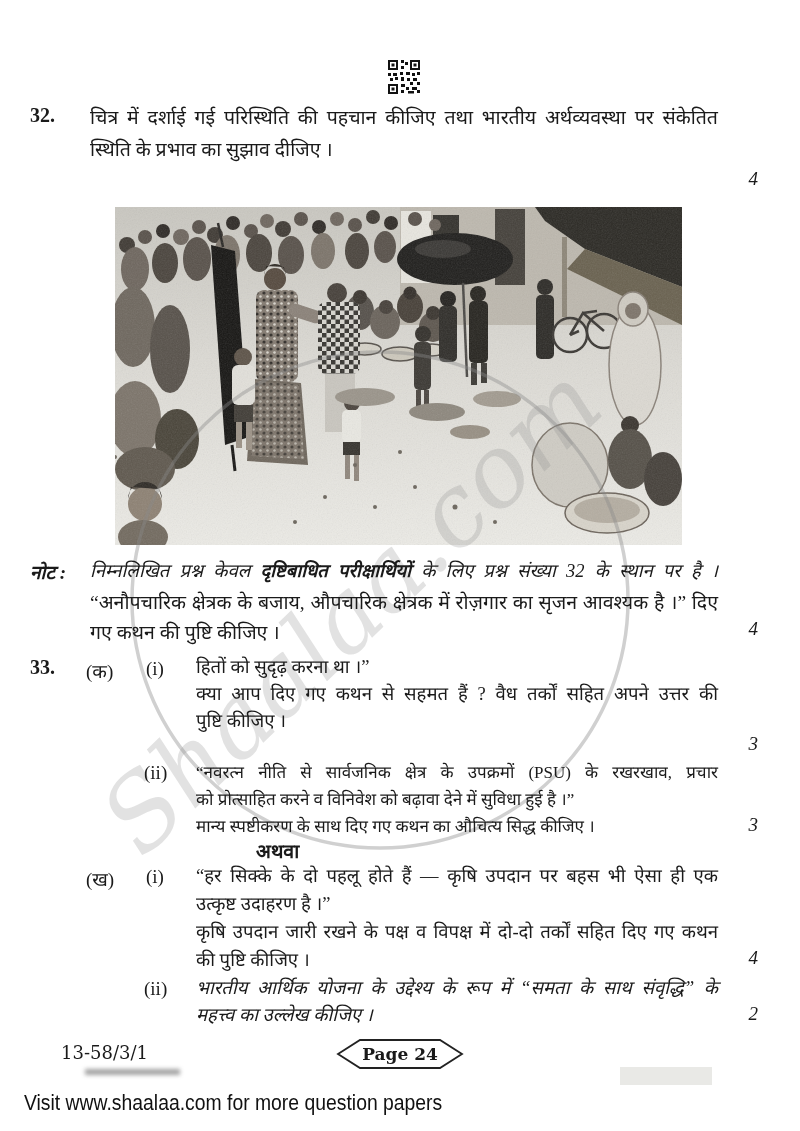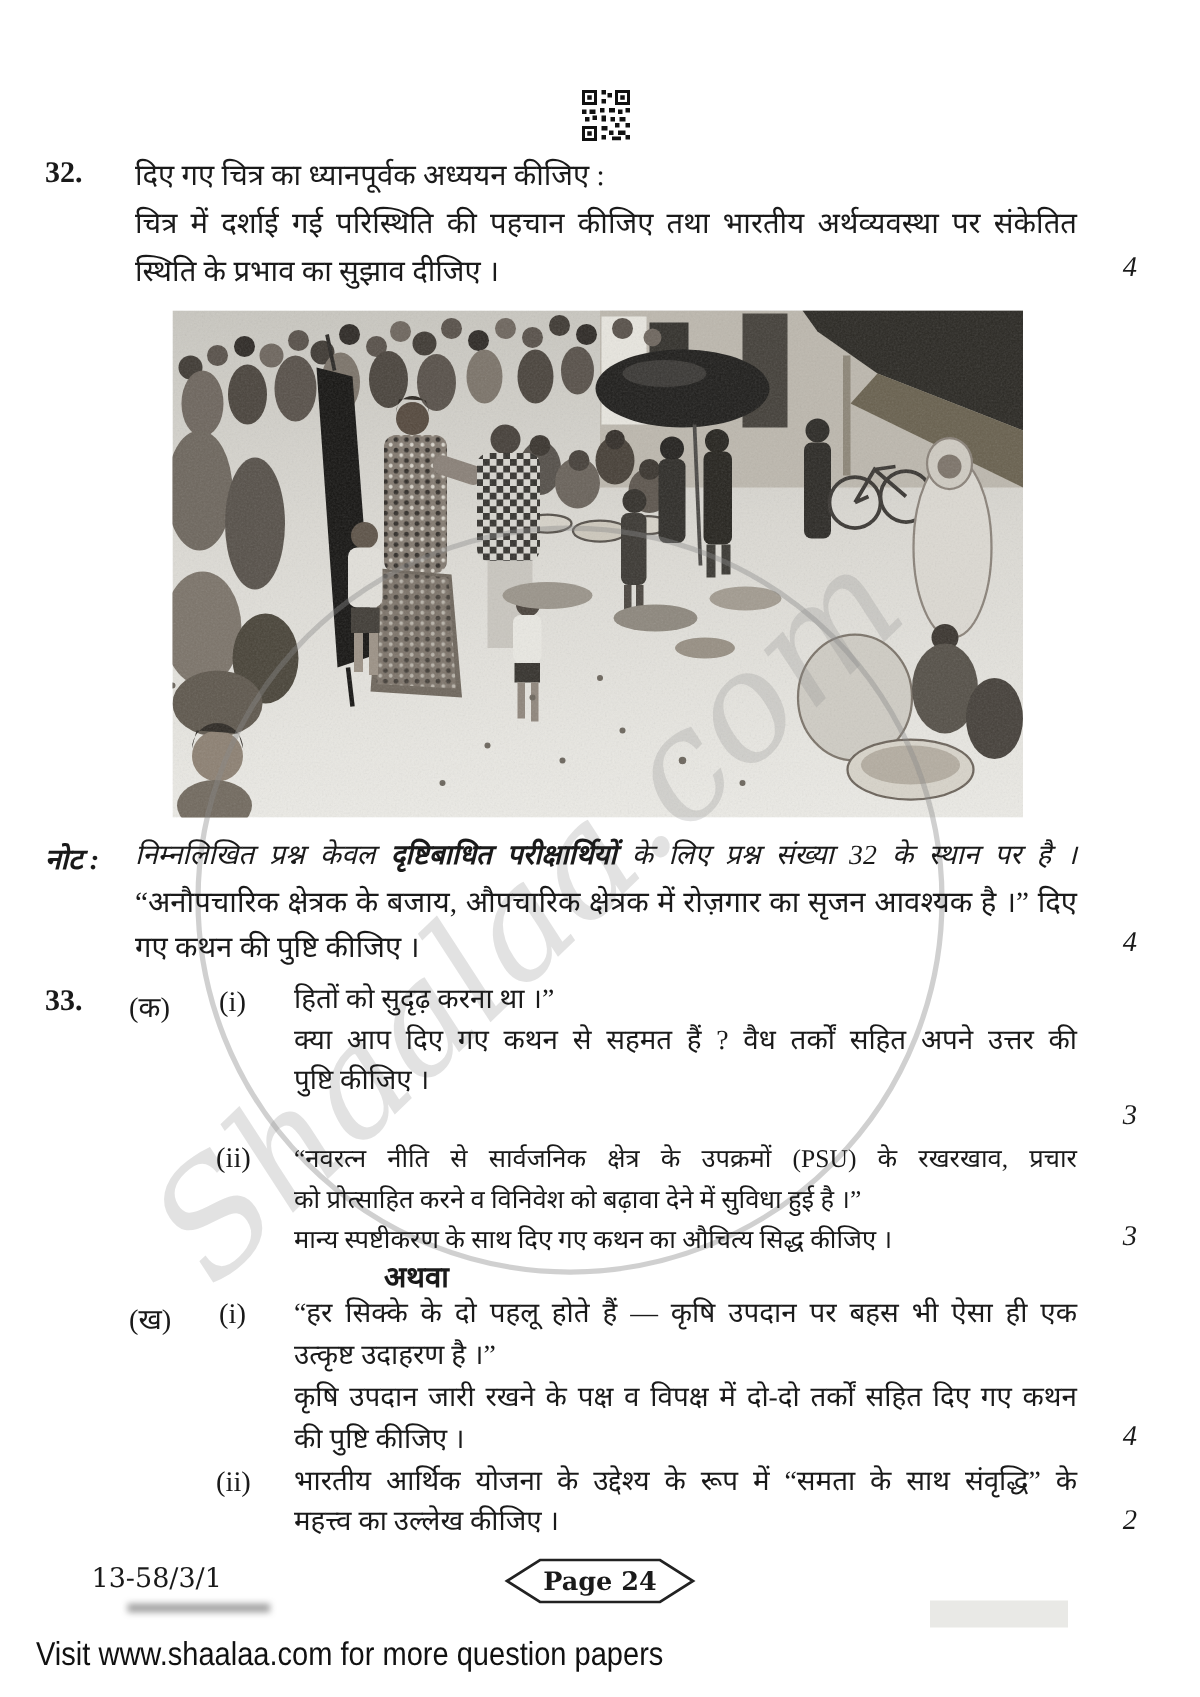--- a/index.html
+++ b/index.html
@@ -15,21 +15,21 @@
   .qnum{font-size:20px;font-weight:bold;z-index:3;}
   .lbl{font-size:19px;z-index:3;}
   .marks{font-size:19px;font-style:italic;width:22px;text-align:right;z-index:3;}
   .block{z-index:3;}
   #q32-text{left:90px;top:102px;width:628px;line-height:32px;font-size:19.5px;}
   #note-intro{left:90px;top:557px;width:628px;font-size:18.5px;line-height:29px;font-style:italic;}
   #note-quote{left:90px;top:588px;width:628px;line-height:30px;font-size:19.5px;}
   #a-i-text{left:196px;top:654px;width:522px;font-size:18.5px;line-height:27px;}
   #a-ii-text{left:196px;top:759px;width:522px;font-size:17px;line-height:27px;}
   #b-i-text{left:196px;top:862px;width:522px;font-size:18.5px;line-height:28px;}
-  #b-ii-text{left:196px;top:975px;width:522px;font-size:18.5px;line-height:27px;}
+  #b-ii-text{left:196px;top:975px;width:522px;font-size:18.5px;line-height:27px;font-style:italic;}
   #or-label{left:256px;top:837px;font-size:19.5px;font-weight:bold;z-index:3;}
   #footer-code{left:30px;top:1042px;font-size:18px;font-family:"DejaVu Serif",serif;z-index:3;margin-left:31px;}
   #page-badge{left:336px;top:1038px;z-index:3;}
   #site-banner{
     left:24px;top:1090px;font-size:22px;color:#111;
     font-family:"Liberation Sans","DejaVu Sans",sans-serif;
     transform:scaleX(0.88);transform-origin:left center;white-space:nowrap;z-index:3;
   }
   #photo-wrap{left:115px;top:207px;width:567px;height:338px;z-index:1;}
   #watermark{left:0;top:0;width:800px;height:1131px;z-index:2;pointer-events:none;}
@@ -74,21 +74,20 @@
       <rect x="18" y="27" width="3" height="3"></rect>
       <rect x="24" y="27" width="5" height="3"></rect>
     <rect x="13" y="30" width="3" height="3"></rect>
       <rect x="20" y="31" width="6" height="2.5"></rect>
       <rect x="29" y="30" width="3" height="3"></rect>
   </g>
 </svg>
 
 <div class="abs qnum" style="left:30px;top:104px;">32.</div>
 <div id="q32-text" class="abs block">
-  <div>दिए गए चित्र का ध्यानपूर्वक अध्ययन कीजिए :</div>
   <div class="just">चित्र में दर्शाई गई परिस्थिति की पहचान कीजिए तथा भारतीय अर्थव्यवस्था पर संकेतित</div>
   <div>स्थिति के प्रभाव का सुझाव दीजिए ।</div>
 </div>
 <div class="abs marks" style="left:736px;top:168px;">4</div>
 
 <div id="photo-wrap" class="abs">
 <svg width="567" height="338" viewBox="0 0 567 338">
   <defs>
     <linearGradient id="bgGrad" x1="0" y1="0" x2="0" y2="1">
       <stop offset="0" stop-color="#c9c7c0"></stop>

